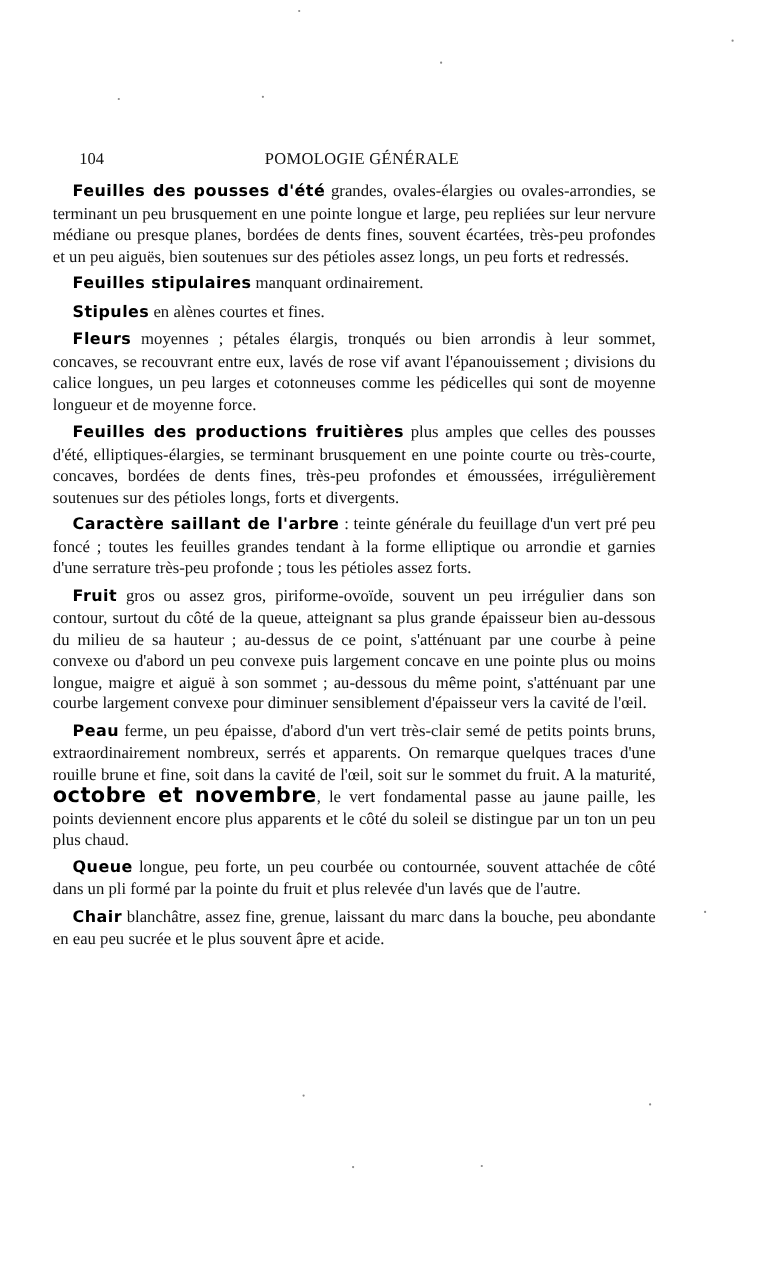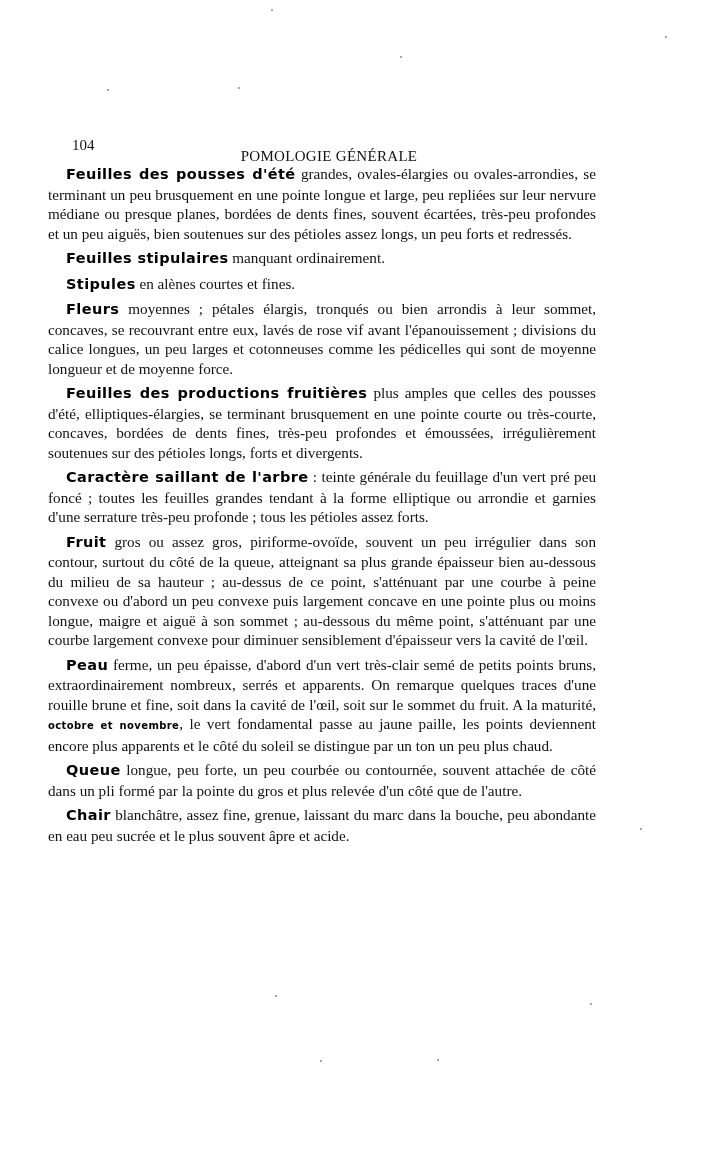--- a/index.html
+++ b/index.html
@@ -37,41 +37,40 @@
     }
     .running-title {
       position: absolute;
       left: 2px;
       right: 0;
       top: 0;
       text-align: center;
       letter-spacing: 0.3px;
       font-size: 15px;
       padding-left: 12px;
-      margin-top: 11px;
     }
     .para {
       font-size: 15.2px;
       line-height: 19.5px;
       text-align: justify;
       text-indent: 18px;
       margin: 0 0 5px 0;
       hyphens: manual;
     }
     .lead {
       font-family: "DejaVu Sans", "Liberation Sans", sans-serif;
       font-weight: 700;
       font-size: 14.5px;
       letter-spacing: 0.4px;
       color: #000;
     }
     .inline-bold {
       font-family: "DejaVu Sans", "Liberation Sans", sans-serif;
       font-weight: 900;
-      font-size: 10px;
+      font-size: 19px;
       letter-spacing: 0.4px;
       color: #000;
     }
     .speck {
       position: absolute;
       width: 2px;
       height: 2px;
       background: #555;
       border-radius: 1px;
       opacity: 0.7;
@@ -109,17 +108,17 @@
 
   <p class="para"><span class="lead">Feuilles des productions fruitières</span><span> plus amples que celles des pousses d'été, elliptiques-élargies, se terminant brusquement en une pointe courte ou très-courte, concaves, bordées de dents fines, très-peu profondes et émoussées, irrégulièrement soutenues sur des pétioles longs, forts et divergents.</span></p>
 
   <p class="para"><span class="lead">Caractère saillant de l'arbre</span><span> : teinte générale du feuillage d'un vert pré peu foncé ; toutes les feuilles grandes tendant à la forme elliptique ou arrondie et garnies d'une serrature très-peu profonde ; tous les pétioles assez forts.</span></p>
 
   <p class="para"><span class="lead">Fruit</span><span> gros ou assez gros, piriforme-ovoïde, souvent un peu irrégulier dans son contour, surtout du côté de la queue, atteignant sa plus grande épaisseur bien au-dessous du milieu de sa hauteur ; au-dessus de ce point, s'atténuant par une courbe à peine convexe ou d'abord un peu convexe puis largement concave en une pointe plus ou moins longue, maigre et aiguë à son sommet ; au-dessous du même point, s'atténuant par une courbe largement convexe pour diminuer sensiblement d'épaisseur vers la cavité de l'œil.</span></p>
 
   <p class="para"><span class="lead">Peau</span><span> ferme, un peu épaisse, d'abord d'un vert très-clair semé de petits points bruns, extraordinairement nombreux, serrés et apparents. On re­marque quelques traces d'une rouille brune et fine, soit dans la cavité de l'œil, soit sur le sommet du fruit. A la maturité, </span><span class="inline-bold">octobre et novem­bre</span><span>, le vert fondamental passe au jaune paille, les points deviennent encore plus apparents et le côté du soleil se distingue par un ton un peu plus chaud.</span></p>
 
 
-  <p class="para"><span class="lead">Queue</span><span> longue, peu forte, un peu courbée ou contournée, souvent atta­chée de côté dans un pli formé par la pointe du gros et plus relevée d'un côté que de l'autre.</span></p>
+  <p class="para"><span class="lead">Queue</span><span> longue, peu forte, un peu courbée ou contournée, souvent atta­chée de côté dans un pli formé par la pointe du fruit et plus relevée d'un lavés que de l'autre.</span></p>
 
   <p class="para"><span class="lead">Chair</span><span> blanchâtre, assez fine, grenue, laissant du marc dans la bouche, peu abondante en eau peu sucrée et le plus souvent âpre et acide.</span></p>
 
 </div>
 
 </body></html>

